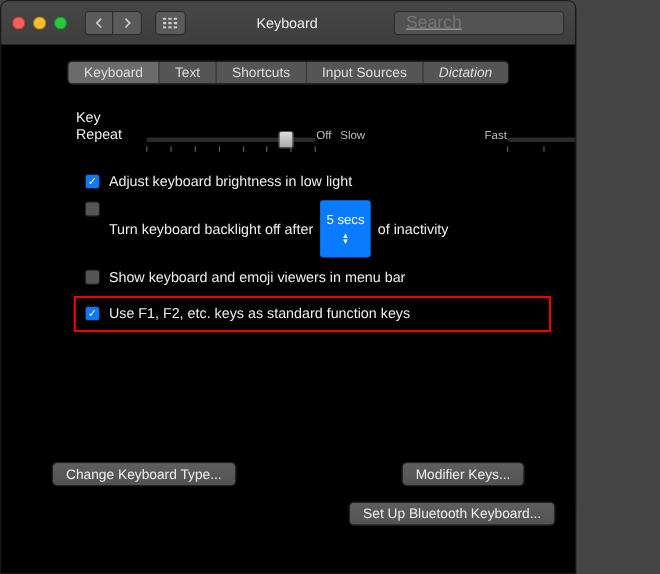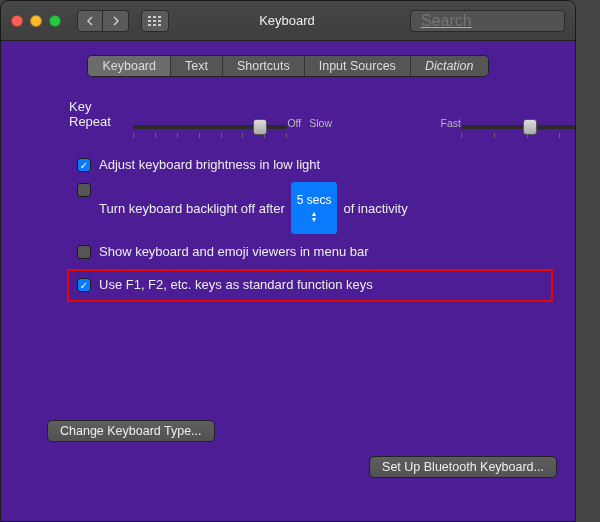--- a/index.html
+++ b/index.html
@@ -1,18 +1,18 @@
 <!DOCTYPE html>
 <html><head>
   <meta charset="utf-8">
   <style>
     * { margin: 0; padding: 0; box-sizing: border-box; font-family: -apple-system, "Helvetica Neue", Arial, sans-serif; }
     body { background: #444; width: 600px; height: 522px; overflow: hidden; }
     
-    .window { width: 576px; height: 522px; background: #4c1d95; border: 1px solid #1a1a1a; border-radius: 8px 8px 0 0; overflow: hidden; }
+    .window { width: 524px; height: 522px; background: #000000; border: 1px solid #1a1a1a; border-radius: 8px 8px 0 0; overflow: hidden; }
     
     .titlebar { height: 40px; background: linear-gradient(#474747, #3e3e3e); display: flex; align-items: center; padding: 0 10px; border-bottom: 1px solid #222; gap: 8px; }
     .traffic { display: flex; gap: 7px; }
     .dot { width: 12px; height: 12px; border-radius: 50%; border: 0.5px solid rgba(0,0,0,0.3); }
     .dot.red { background: #ff5f57; }
     .dot.yellow { background: #febc2e; }
     .dot.green { background: #28c840; }
     .nav-btns { display: flex; gap: 0; margin-left: 8px; }
     .nav-btn { width: 26px; height: 22px; background: #5a5a5a; border: 1px solid #2a2a2a; display: flex; align-items: center; justify-content: center; color: #ccc; }
     .nav-btn:first-child { border-radius: 4px 0 0 4px; }
@@ -194,20 +194,21 @@
           <div class="checkbox checked">✓</div>
           <div>
             <div>Use F1, F2, etc. keys as standard function keys</div>
           </div>
         </div>
       </div>
     </div>
 
     <div class="btn-row">
       <button class="mac-btn">Change Keyboard Type...</button>
+      <button class="mac-btn">Modifier Keys...</button>
     </div>
   </div>
 
   <div class="footer">
     <button class="mac-btn">Set Up Bluetooth Keyboard...</button>
   </div>
 
 </div>
 
 </body></html>

